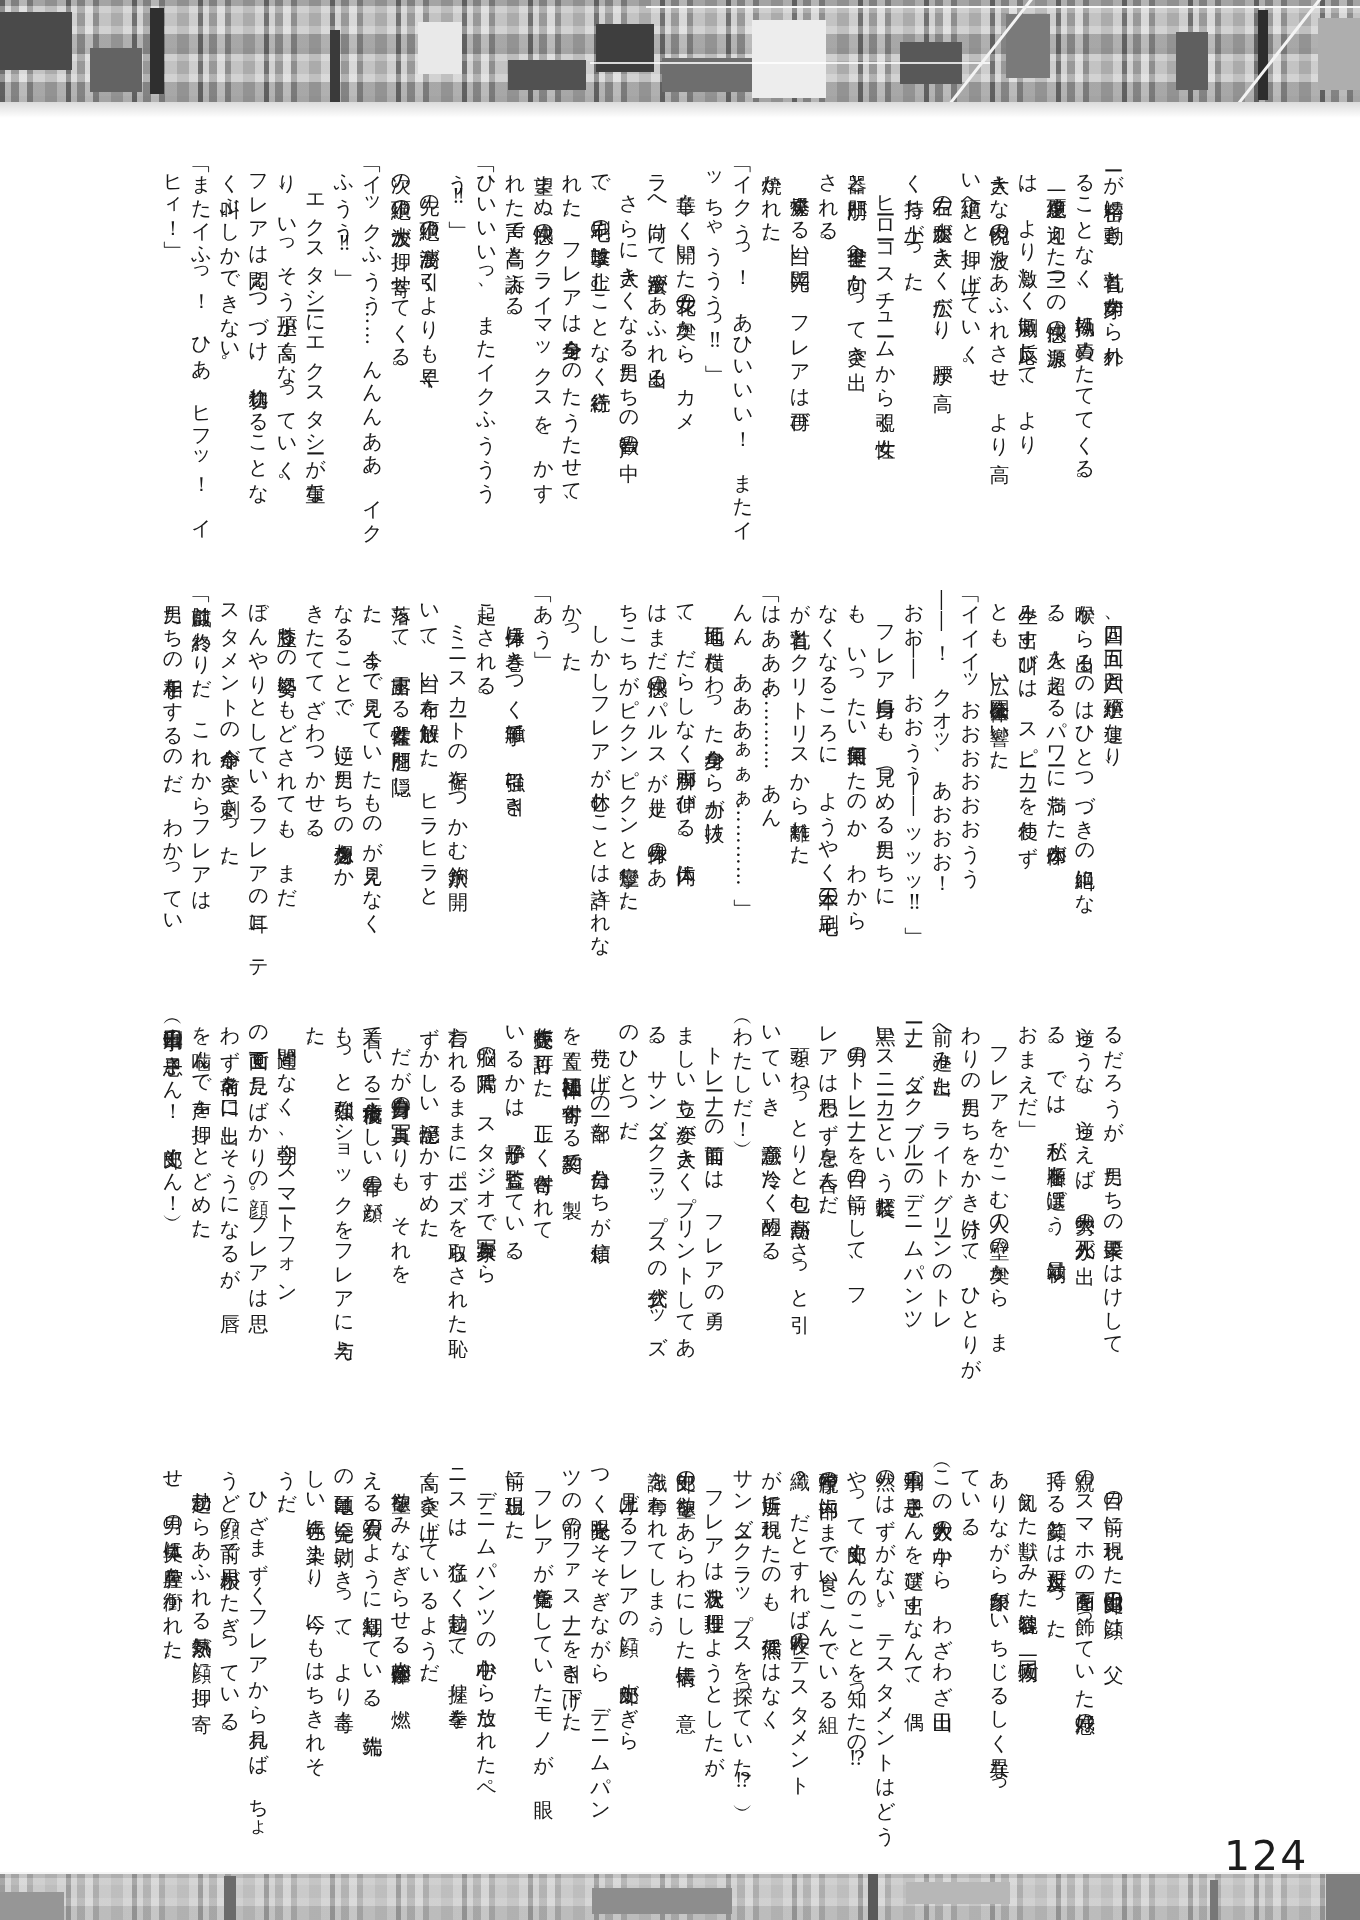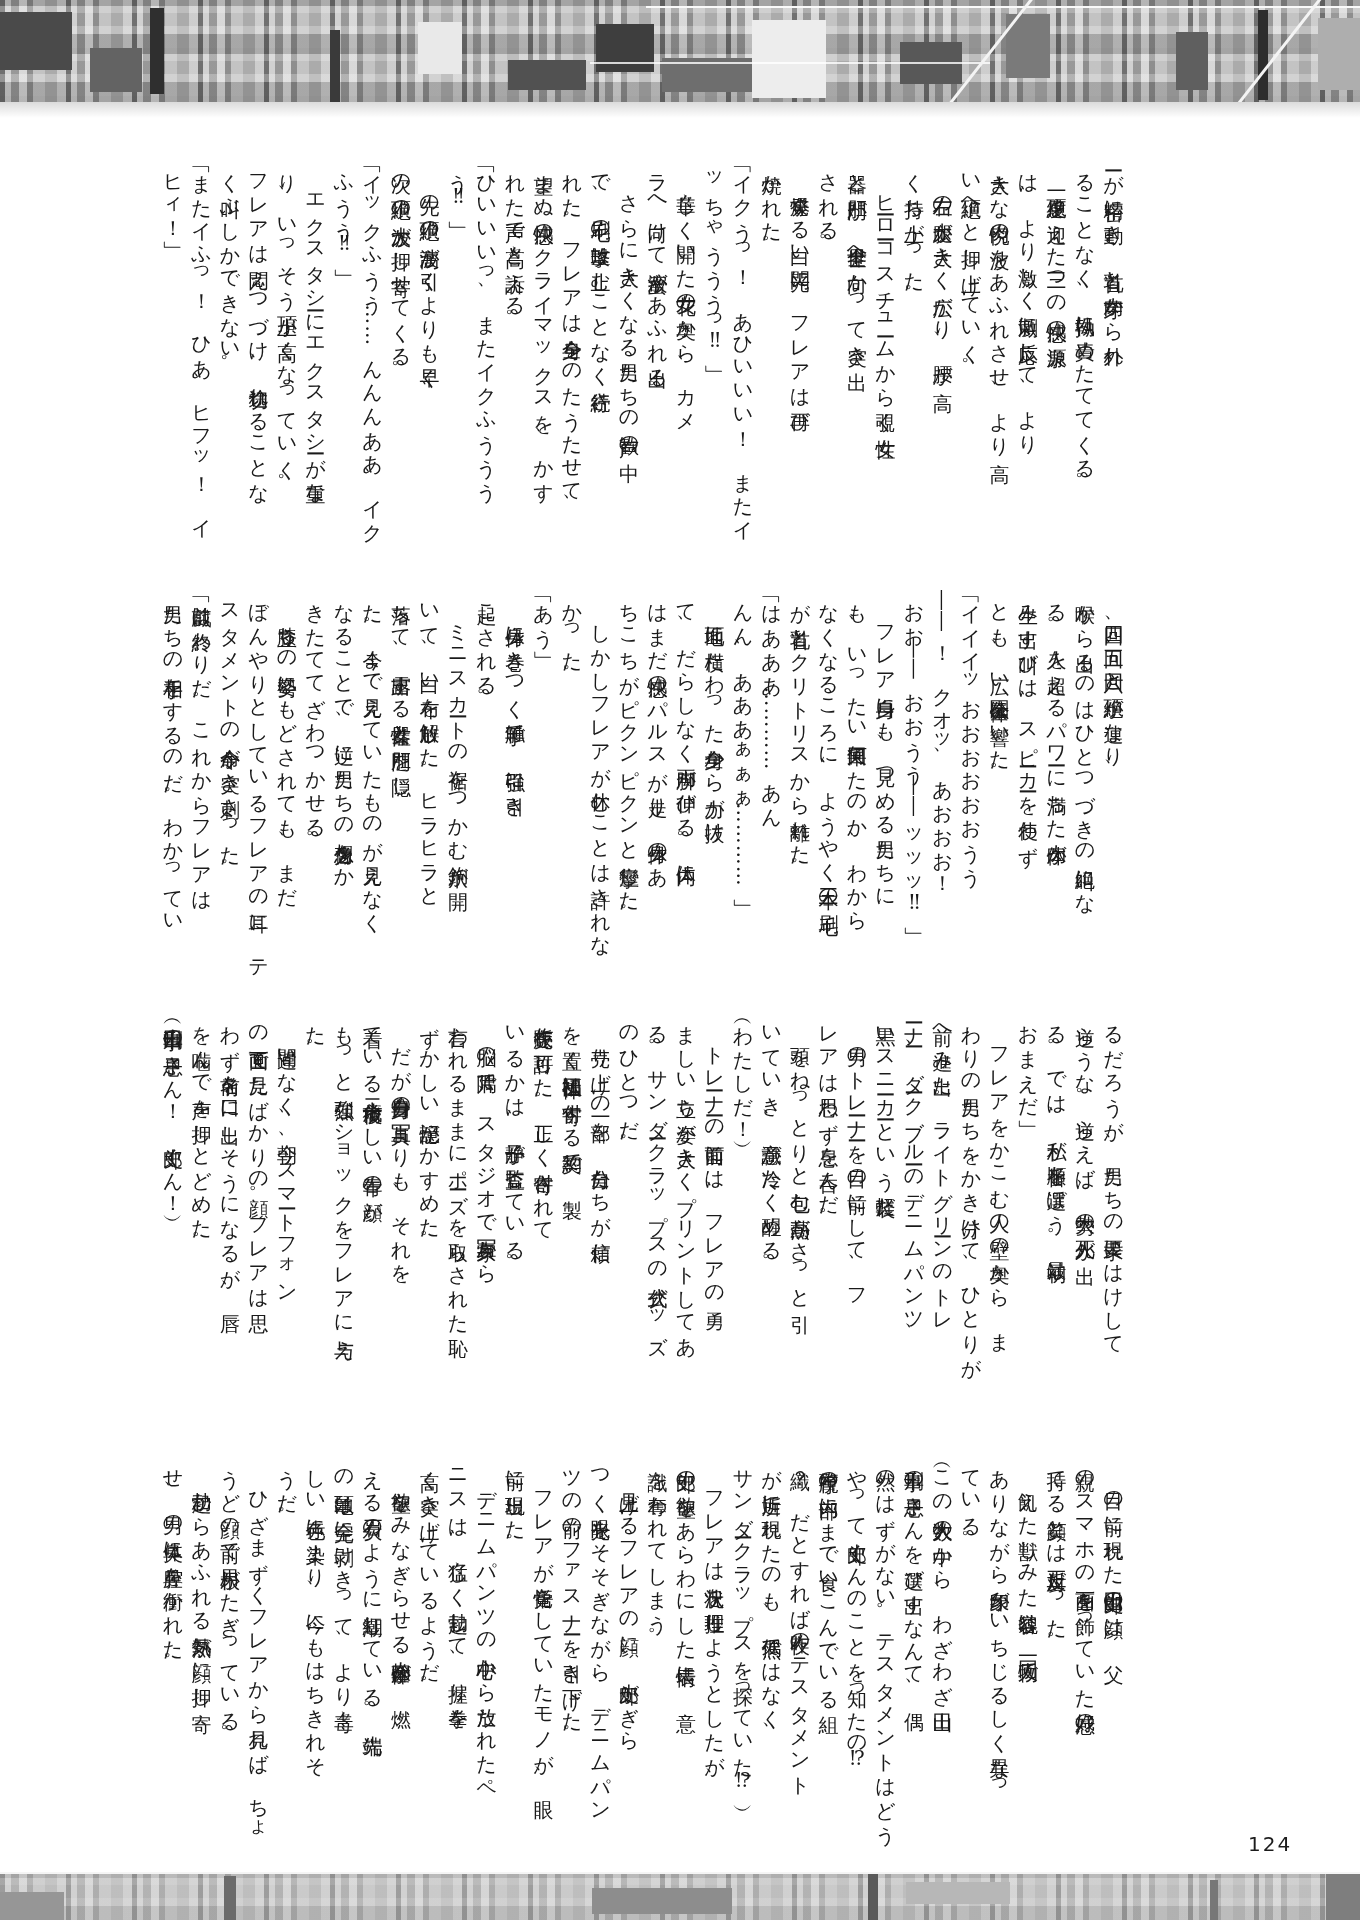--- a/index.html
+++ b/index.html
@@ -37,21 +37,21 @@
     position:absolute;right:232px;height:400px;
     writing-mode:vertical-rl;
     font-size:20px;line-height:28.5px;letter-spacing:1px;
     color:#1a1a1a;
   }
   .vcol{white-space:nowrap;}
   
   .page-number{
     position:absolute;left:1224px;top:1832px;
     font-family:"DejaVu Sans","Liberation Sans",sans-serif;
-    font-size:20px;letter-spacing:2px;color:#1c1c1c;margin-left:24px;
+    font-size:41px;letter-spacing:2px;color:#1c1c1c;
   }
 </style>
 </head>
 <body>
 
 <div class="art-strip header-strip">
   <div class="bars"></div>
   <div class="hband"></div>
   <div class="blk" style="left:0;top:12px;width:72px;height:58px;background:#4a4a4a"></div>
   <div class="blk" style="left:90px;top:48px;width:52px;height:44px;background:#636363"></div>

